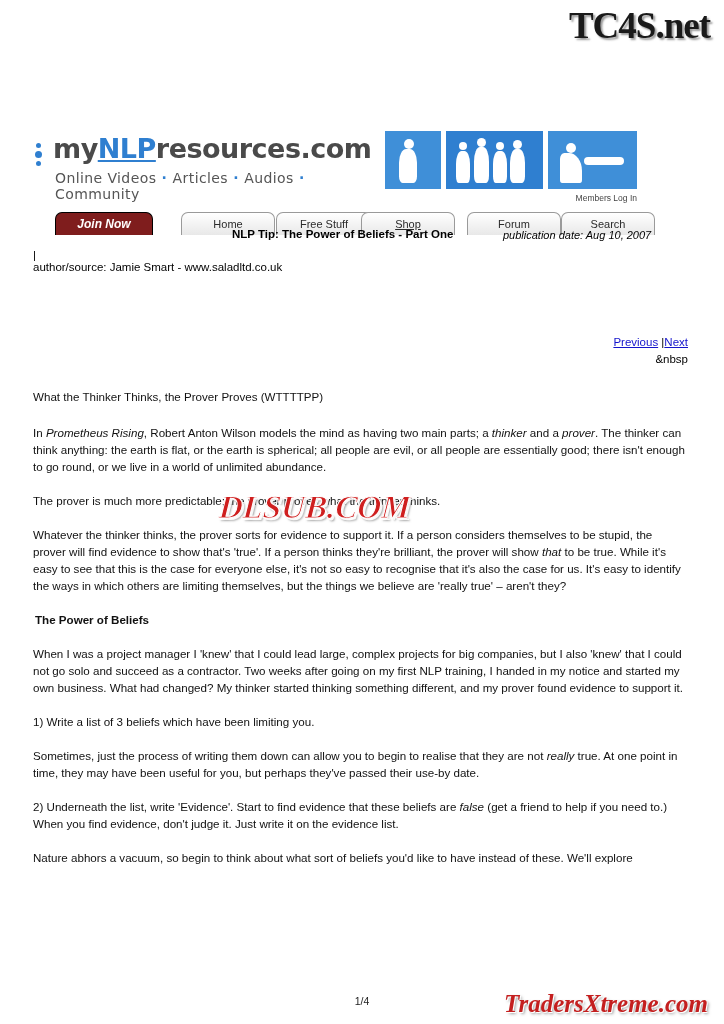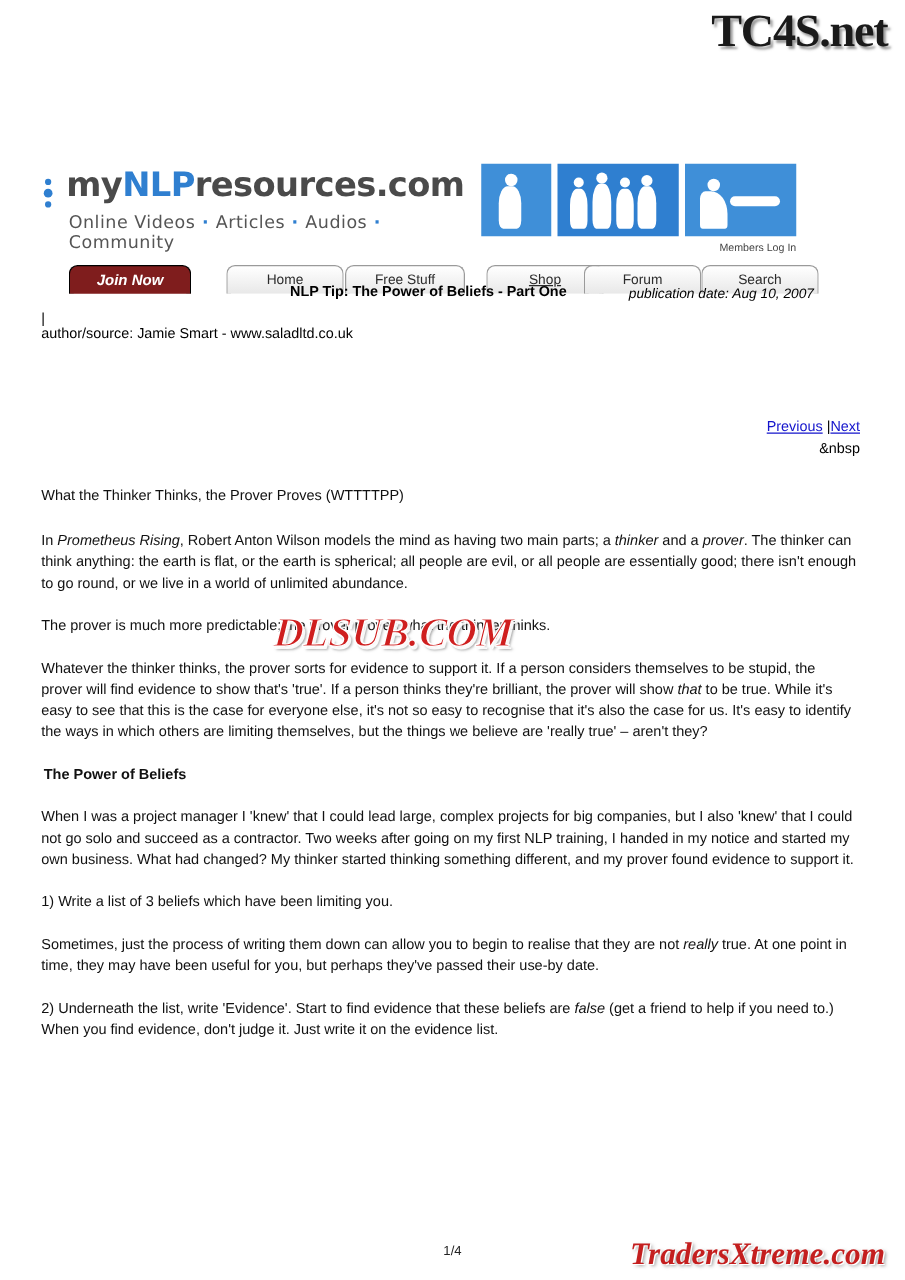--- a/index.html
+++ b/index.html
@@ -63,21 +63,21 @@
   .logo-main {
     position: absolute;
     left: 20px;
     top: 2px;
     font-family: "DejaVu Sans", sans-serif;
     font-size: 27px;
     font-weight: bold;
     color: #4a4a4a;
     letter-spacing: -0.5px;
   }
-  .logo-main .blue { color: #2f7fd0; }
+  .logo-main .blue { color: #2f7fd0; text-decoration: underline; }
   .logo-sub {
     position: absolute;
     left: 22px;
     top: 39px;
     font-family: "DejaVu Sans", sans-serif;
     font-size: 14px;
     color: #555555;
     letter-spacing: 0.4px;
   }
   .logo-sub .sep { color: #2f7fd0; font-weight: bold; }
@@ -140,21 +140,21 @@
     width: 96px;
     background: #7f1d1d;
     color: #ffffff;
     font-weight: bold;
     font-style: italic;
     font-size: 12px;
     border-color: #000;
   }
   .tab.t-home   { left: 148px; width: 92px; }
   .tab.t-free   { left: 243px; width: 94px; }
-  .tab.t-shop   { left: 356px; width: 92px; text-decoration: underline; }
+  .tab.t-shop   { left: 328px; width: 92px; text-decoration: underline; }
   .tab.t-forum  { left: 434px; width: 92px; }
   .tab.t-search { left: 528px; width: 92px; }
 
   
   .art-head {
     position: absolute;
     left: 232px;
     top: 228px;
     font-size: 11.5px;
     font-weight: bold;
@@ -347,18 +347,19 @@
   <p>1) Write a list of 3 beliefs which have been limiting you.</p>
 
   <p>
     <span>Sometimes, just the process of writing them down can allow you to begin to realise that they are not </span><em>really</em><span> true. At one point in time, they may have been useful for you, but perhaps they've passed their use-by date.</span>
   </p>
 
   <p>
     <span>2) Underneath the list, write 'Evidence'. Start to find evidence that these beliefs are </span><em>false</em><span> (get a friend to help if you need to.) When you find evidence, don't judge it. Just write it on the evidence list.</span>
   </p>
 
+  <p>Nature abhors a vacuum, so begin to think about what sort of beliefs you'd like to have instead of these. We'll explore</p>
 </div>
 
 <div class="dlsub">DLSUB.COM</div>
 
 <div class="page-num">1/4</div>
 <div class="tx-watermark">TradersXtreme.com</div>
 
 </body></html>

